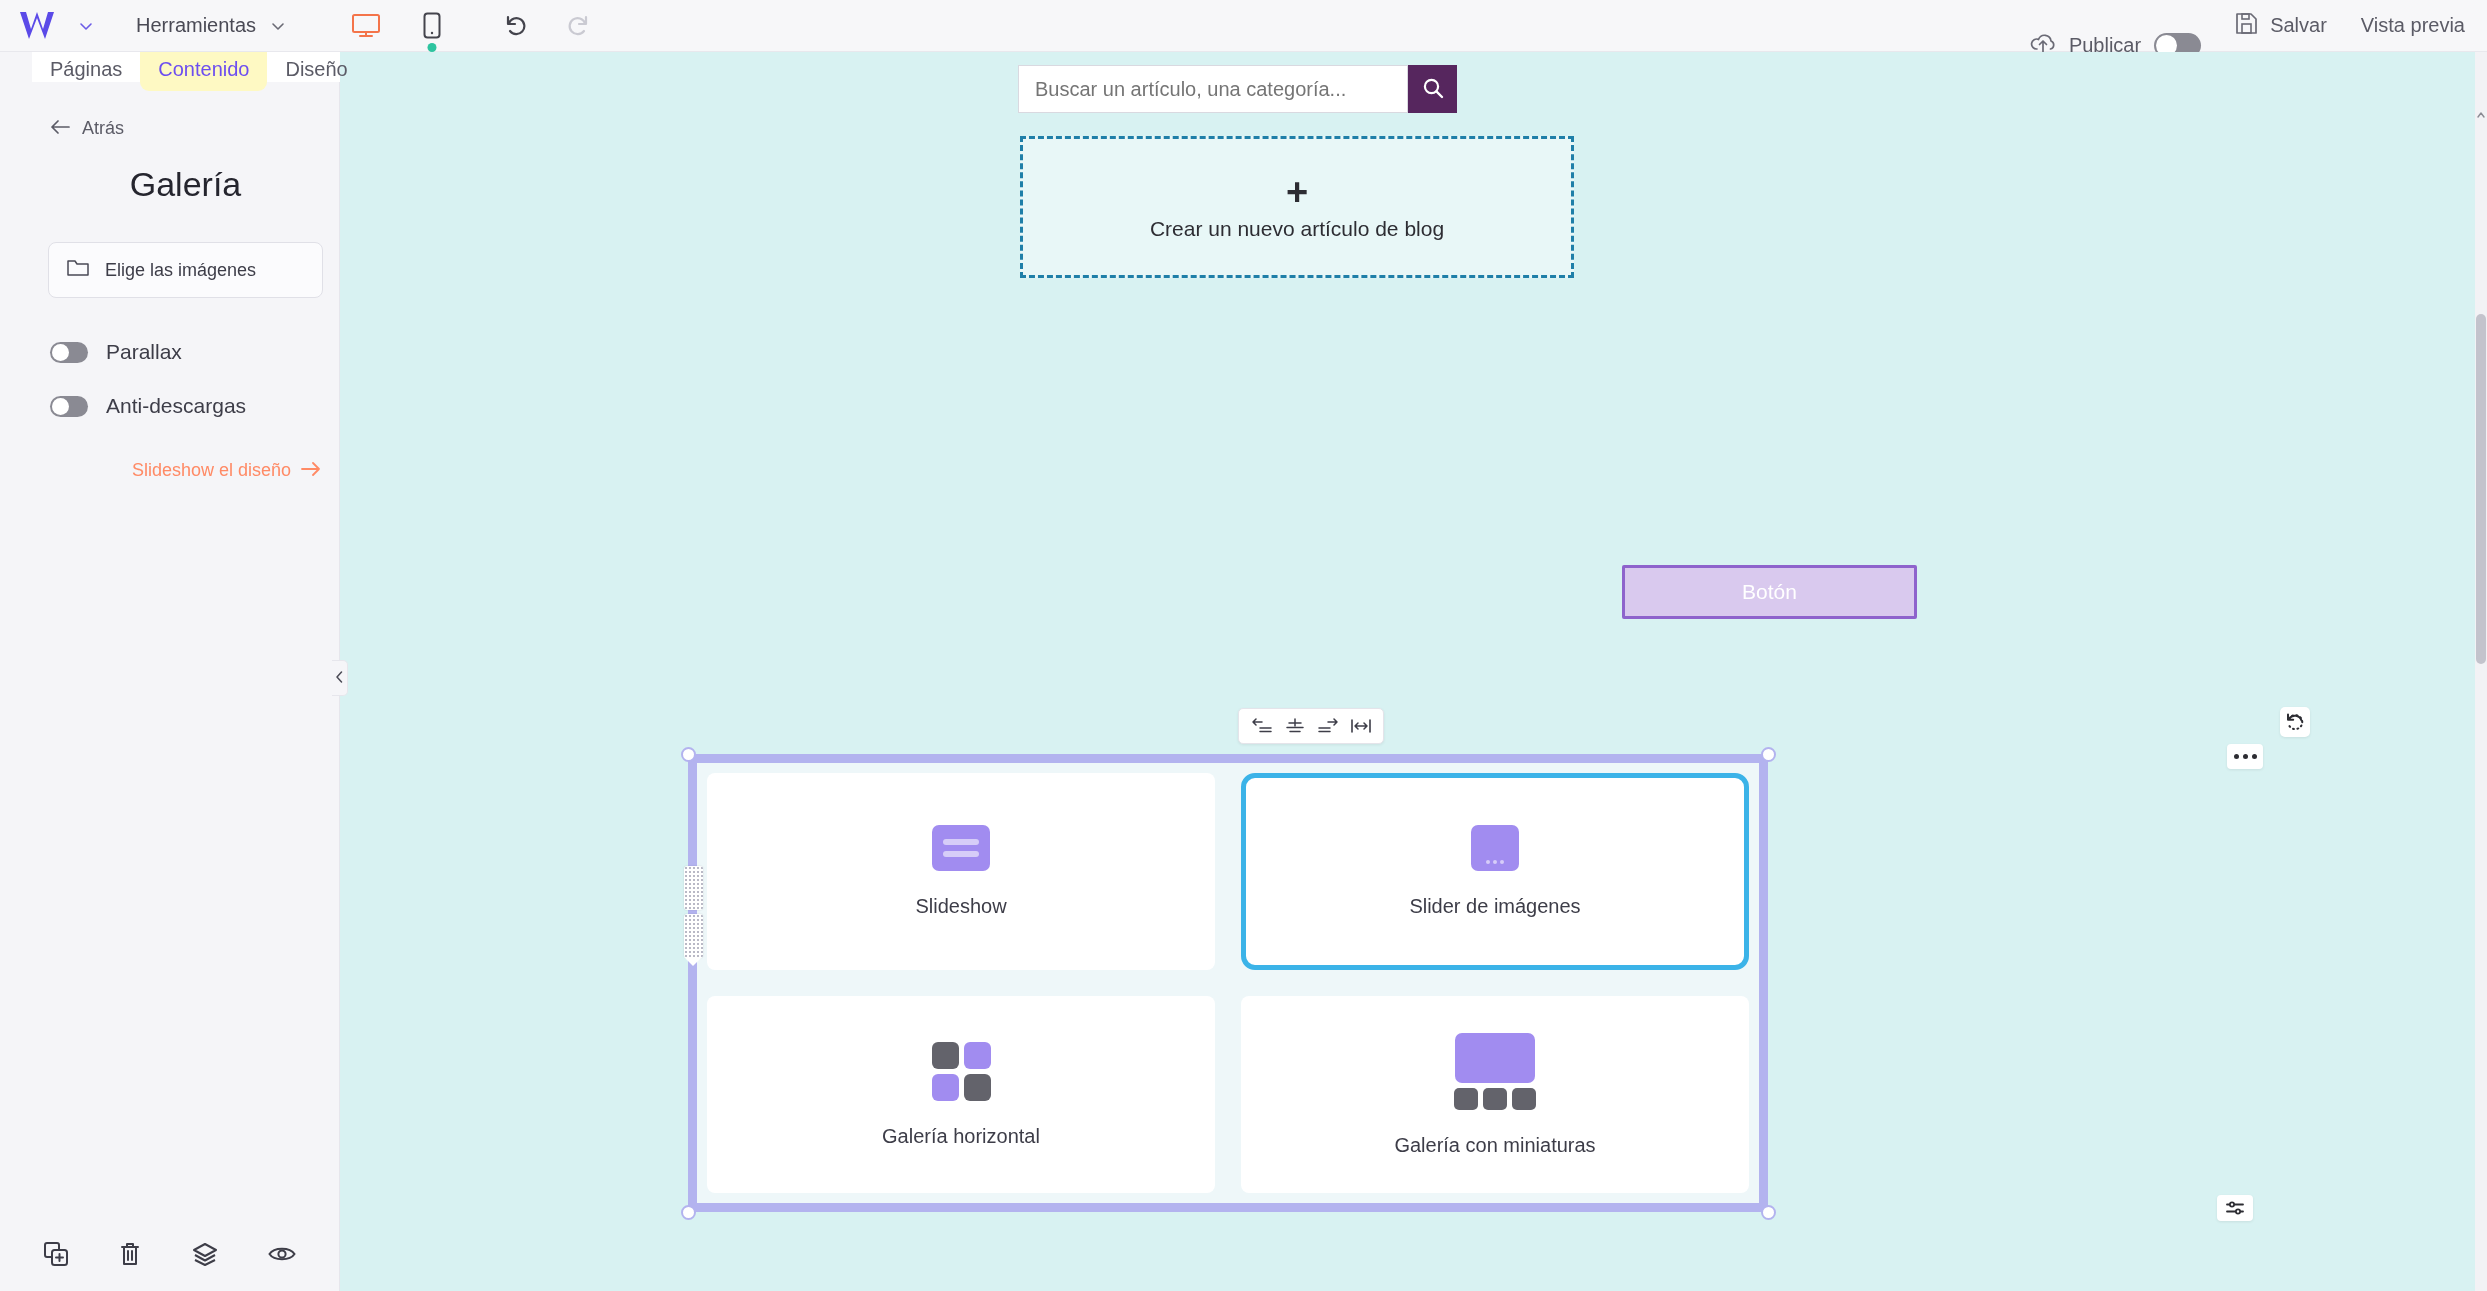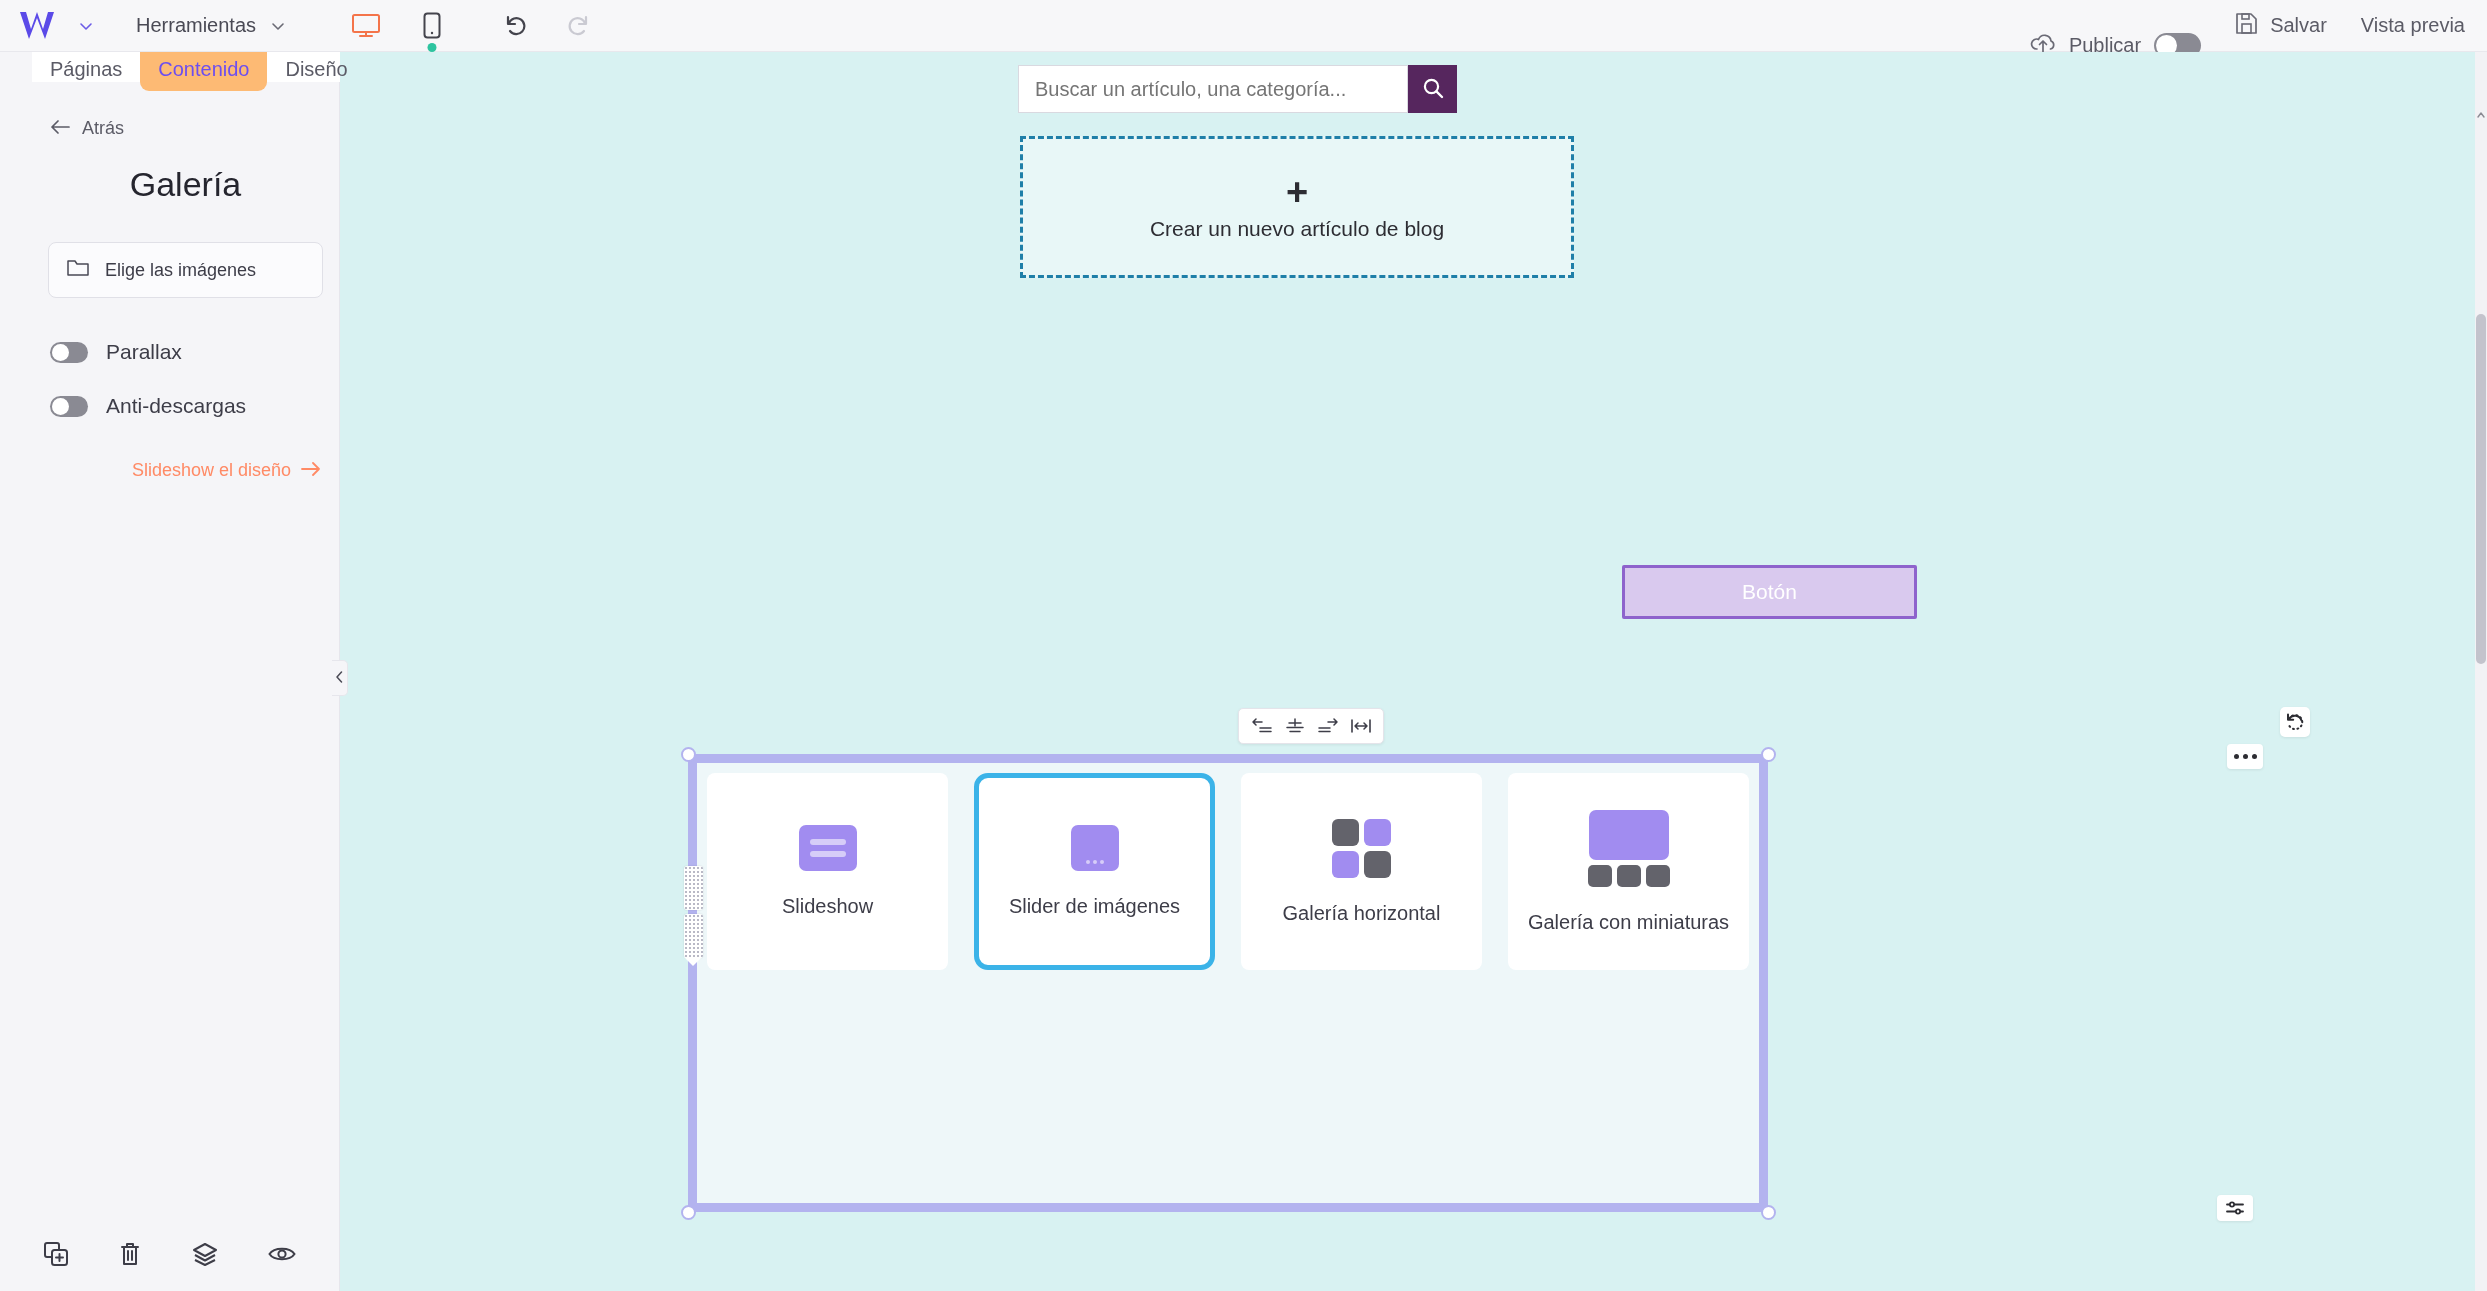--- a/index.html
+++ b/index.html
@@ -53,21 +53,21 @@
     position: absolute; left: 0; top: 52px; width: 340px; height: 1239px;
     background: #f5f5f8;
     border-right: 1px solid #e6e6ec;
     padding-left: 32px;
   }
   .tabs { position: relative; height: 38px; display: flex; align-items: flex-start; }
   .tab {
     font-size: 20px; color: #5b5b66; padding: 6px 18px 10px 18px; cursor: pointer;
     border-radius: 0 0 9px 9px;
   }
-  .tab.active { color: #6d4ef0; background: #fdba74; }
+  .tab.active { color: #6d4ef0; background: #fef9c3; }
   .tabs-bg {
     position: absolute; left: 0; top: 0; width: 340px; height: 30px; background: #ffffff; z-index: 0;
   }
   .tab { position: relative; z-index: 1; }
   .tabs .tab:first-child { margin-left: 8px; }
 
   .back-row {
     display: flex; align-items: center; gap: 12px;
     margin: 28px 0 0 18px; cursor: pointer;
   }
@@ -194,21 +194,21 @@
     border-top: 9px solid #fff;
   }
   .bottom-ctl {
     position: absolute; left: 1877px; top: 1143px; width: 36px; height: 26px;
     background: #fff; border-radius: 4px; display:flex; align-items:center; justify-content:center;
     z-index: 7; cursor: pointer; box-shadow: 0 1px 3px rgba(0,0,0,.08);
   }
 
   .cards {
     position: absolute; left: 0; top: 0; width: 100%; height: 100%;
-    display: grid; grid-template-columns: 1fr 1fr 1fr 1fr; grid-template-rows: 1fr 1fr;
+    display: grid; grid-template-columns: 1fr 1fr; grid-template-rows: 1fr 1fr;
     gap: 26px; padding: 10px;
   }
   .card {
     background: #ffffff; border-radius: 8px;
     display: flex; flex-direction: column; align-items: center; justify-content: center;
     gap: 24px; cursor: pointer;
   }
   .card.selected { border: 5px solid #3bb3e8; border-radius: 14px; }
   .card .cap { font-size: 20px; color: #3d3d48; }
 

